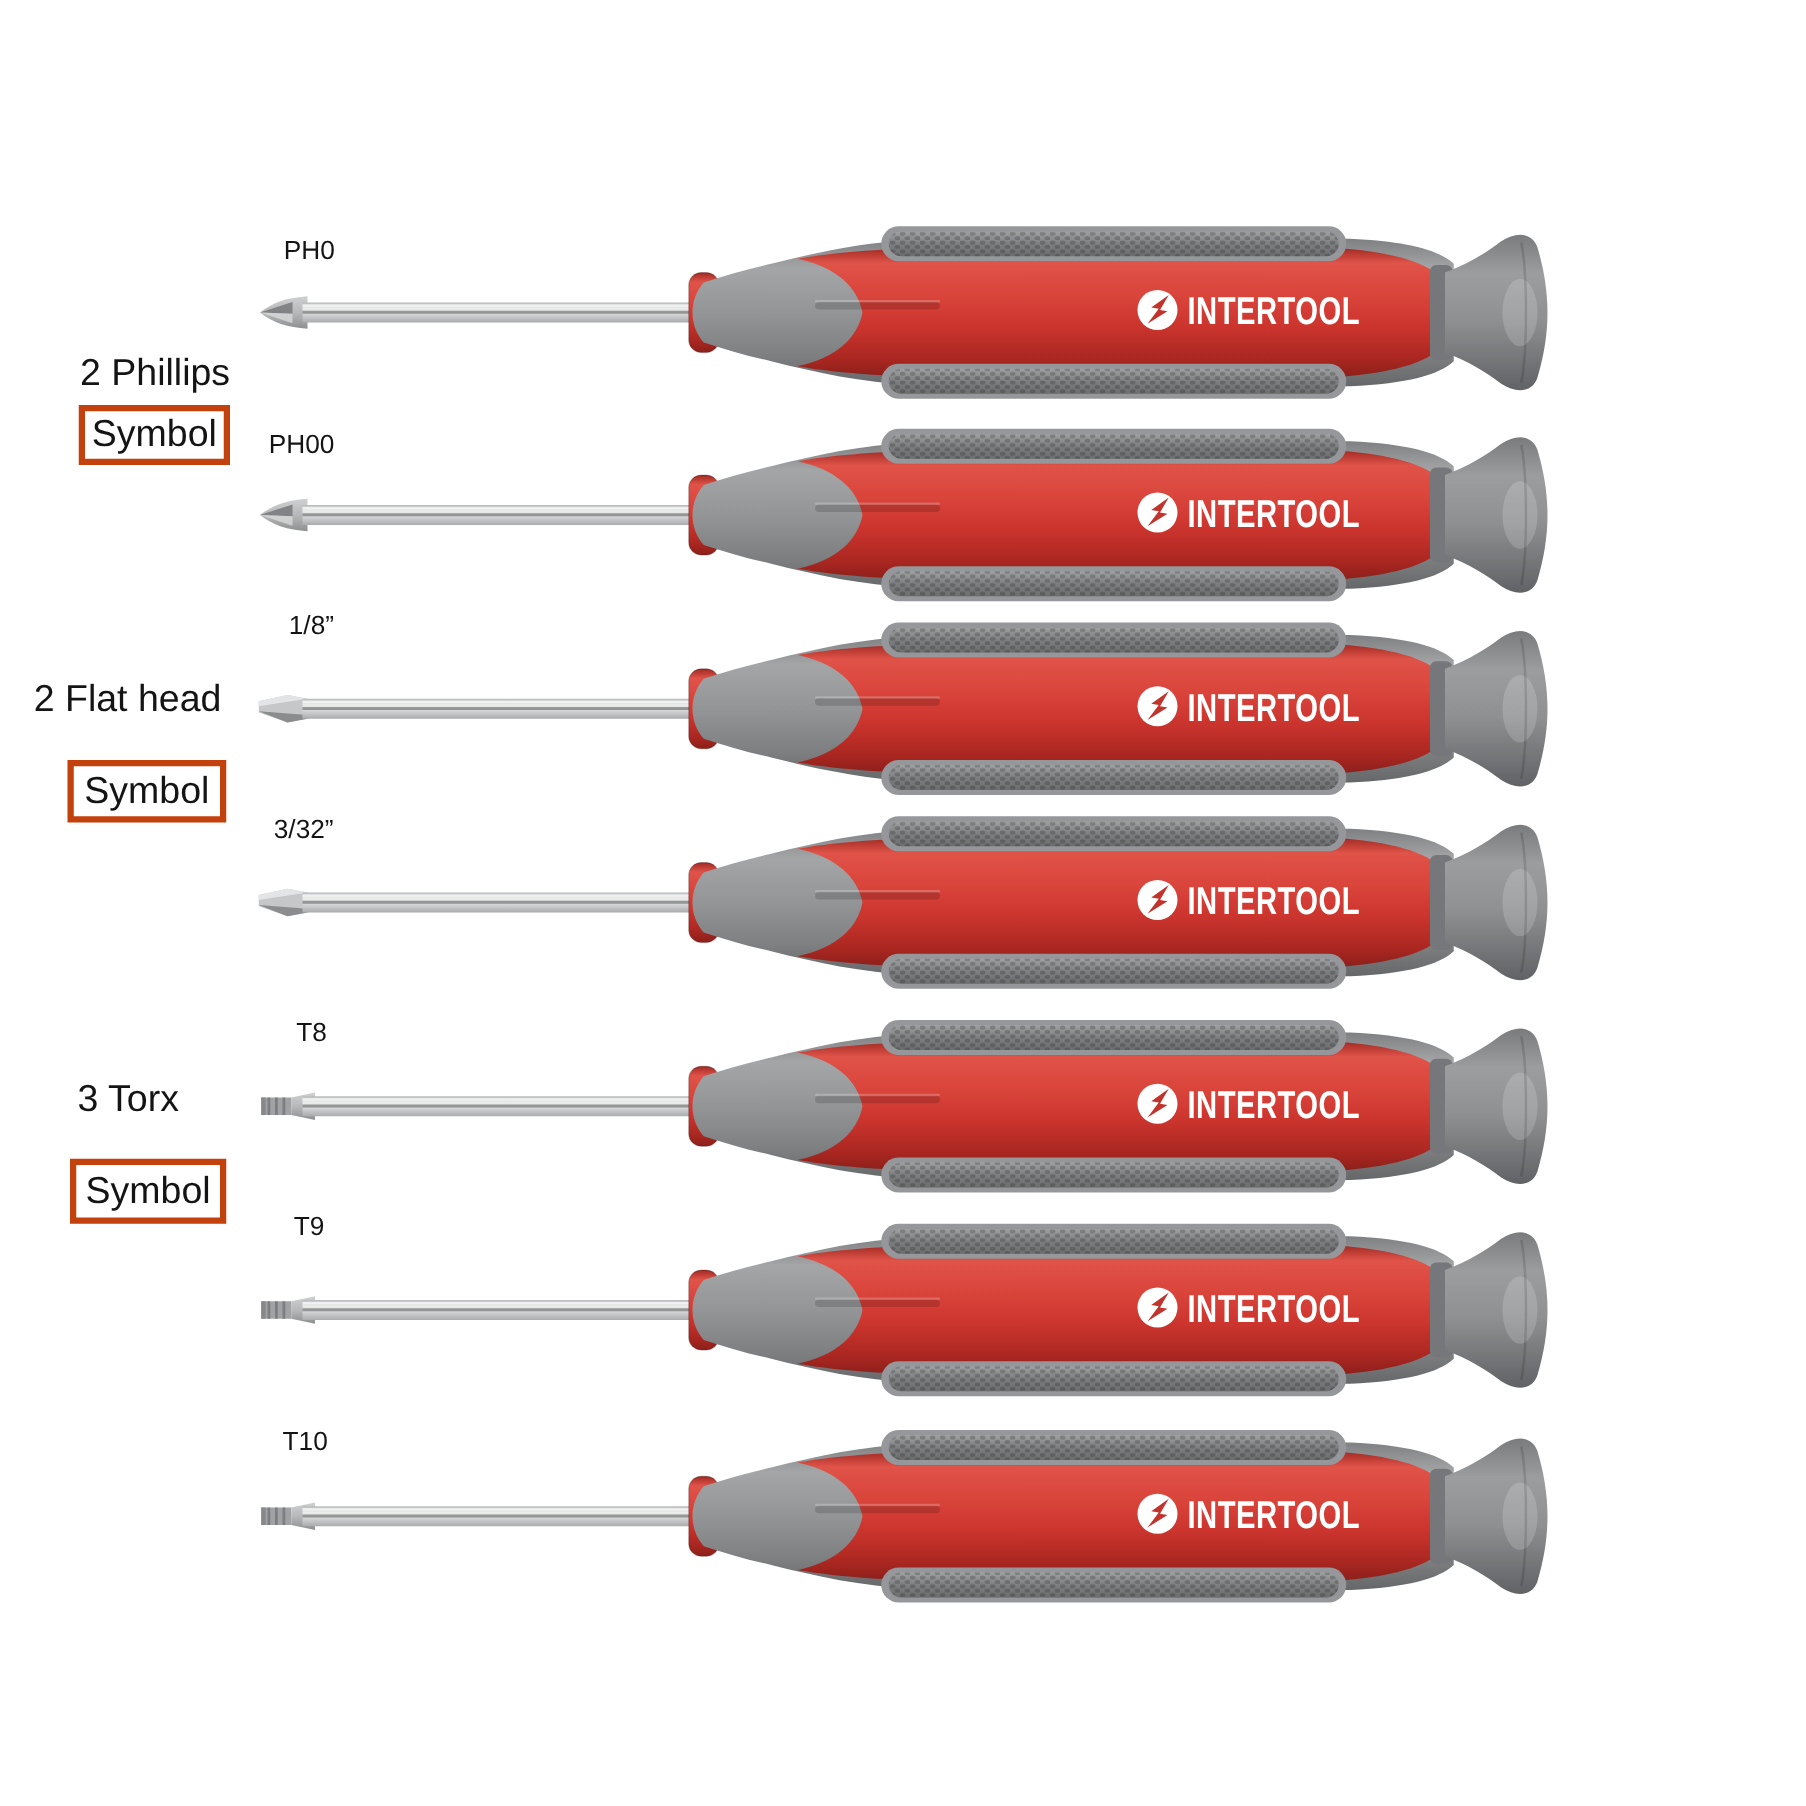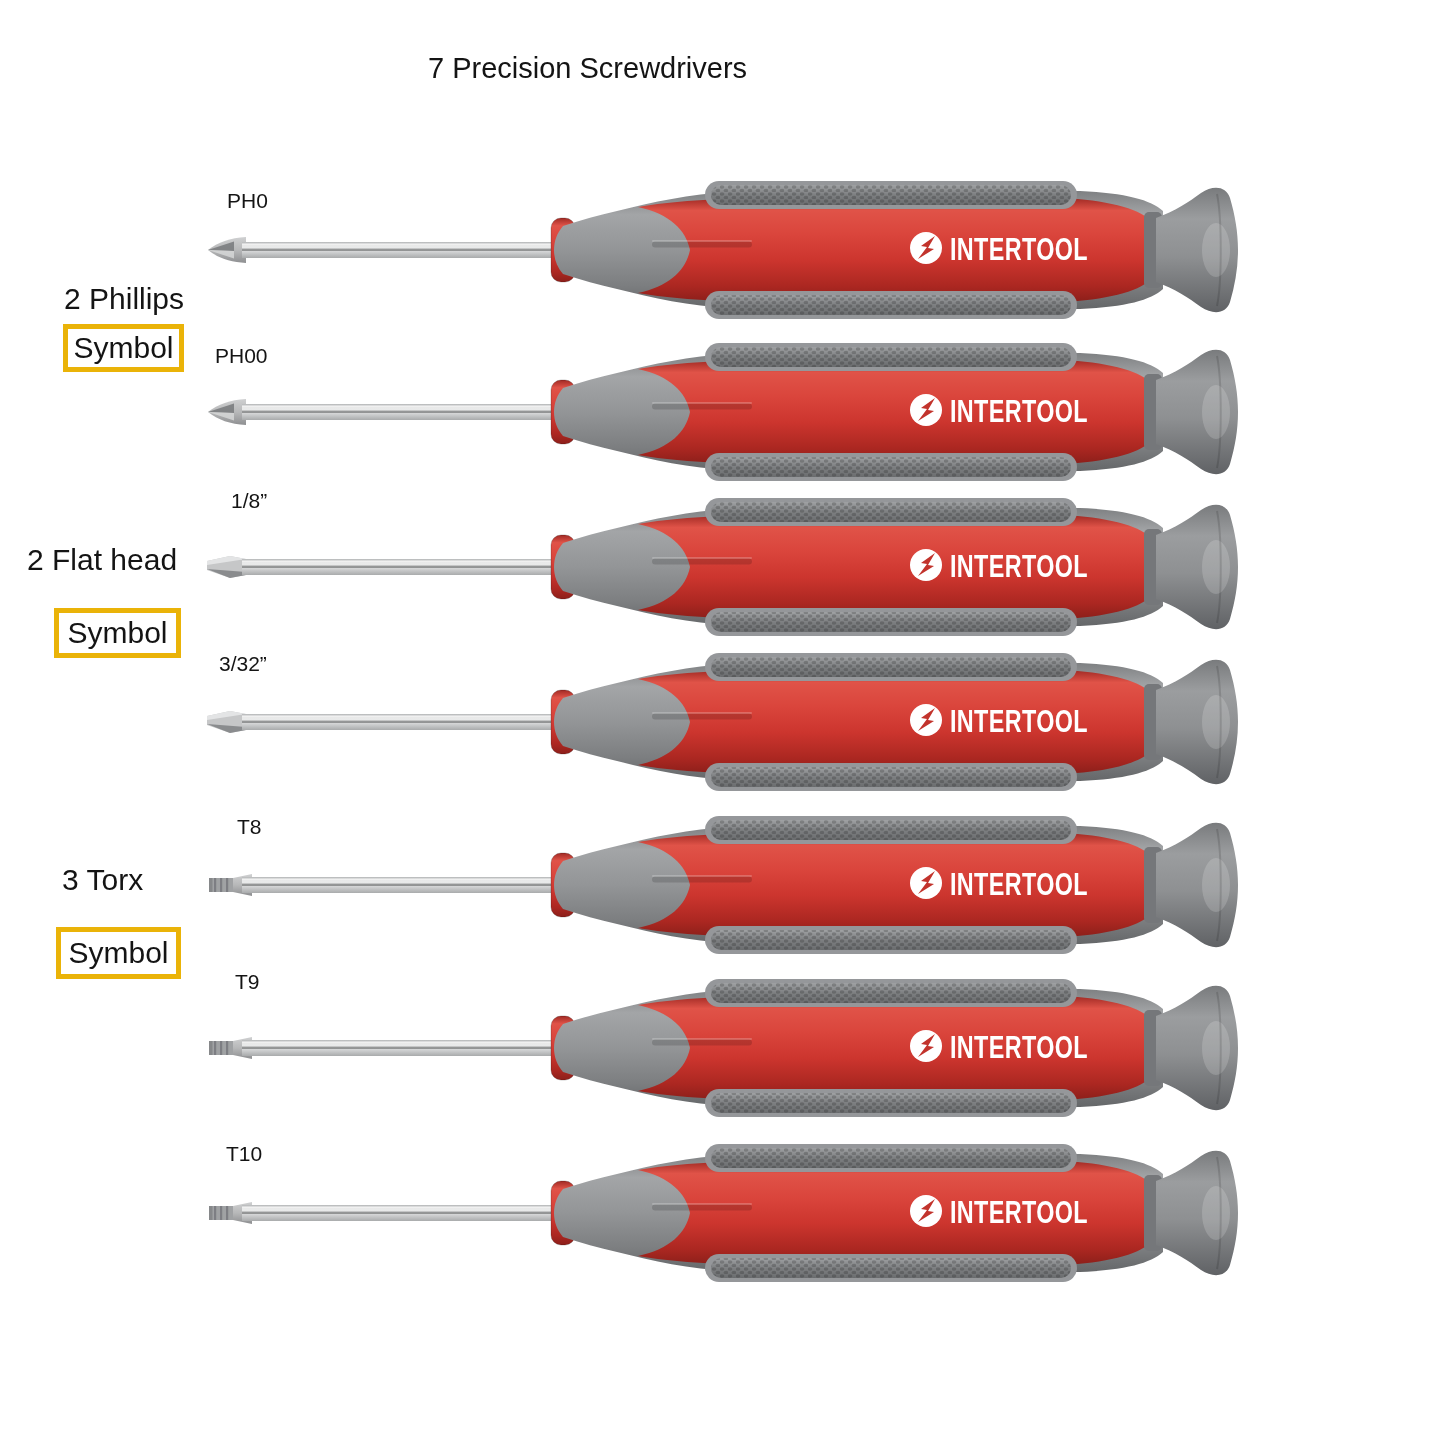--- a/index.html
+++ b/index.html
@@ -9,21 +9,21 @@
   }
   .title{
     position:absolute;left:428px;top:52px;font-size:29px;font-weight:400;
     letter-spacing:0px;white-space:nowrap;
   }
   .group-name{position:absolute;font-size:30px;white-space:nowrap;}
   .gn1{left:64px;top:250px;margin-top:32px;}
   .gn2{left:27px;top:543px;text-align:right;}
   .gn3{left:62px;top:863px;}
   .symbol-box{
-    position:absolute;border:5px solid #eab308;display:flex;align-items:center;justify-content:center;
+    position:absolute;border:5px solid #c2410c;display:flex;align-items:center;justify-content:center;
     font-size:30px;box-sizing:border-box;background:#fff;
   }
   .sb1{left:63px;top:324px;width:121px;height:48px;}
   .sb2{left:54px;top:608px;width:127px;height:50px;}
   .sb3{left:56px;top:927px;width:125px;height:52px;}
   .sd-row{position:absolute;left:200px;width:1040px;height:144px;}
   .r0{top:178px}.r1{top:340px}.r2{top:495px}.r3{top:650px}
   .r4{top:813px}.r5{top:976px}.r6{top:1141px}
   .sd-row svg{overflow:visible;display:block;}
   .sd-label{position:absolute;font-size:21px;white-space:nowrap;}
@@ -84,21 +84,20 @@
         <stop offset="0.55" stop-color="#8e9092"></stop>
         <stop offset="1" stop-color="#606265"></stop>
       </linearGradient>
       <pattern id="knurl" width="8" height="7" patternUnits="userSpaceOnUse">
         <ellipse cx="2" cy="2" rx="2.4" ry="1.7" fill="rgba(25,25,25,0.22)"></ellipse>
         <ellipse cx="6" cy="5.5" rx="2.4" ry="1.7" fill="rgba(25,25,25,0.22)"></ellipse>
       </pattern>
     </defs>
   </svg>
 
-  <div class="title">7 Precision Screwdrivers</div>
 
   <div class="group-name gn1">2 Phillips</div>
   <div class="symbol-box sb1">
     <span>Symbol</span>
   </div>
 
   <div class="group-name gn2">2 Flat head</div>
   <div class="symbol-box sb2">
     <span>Symbol</span>
   </div>

